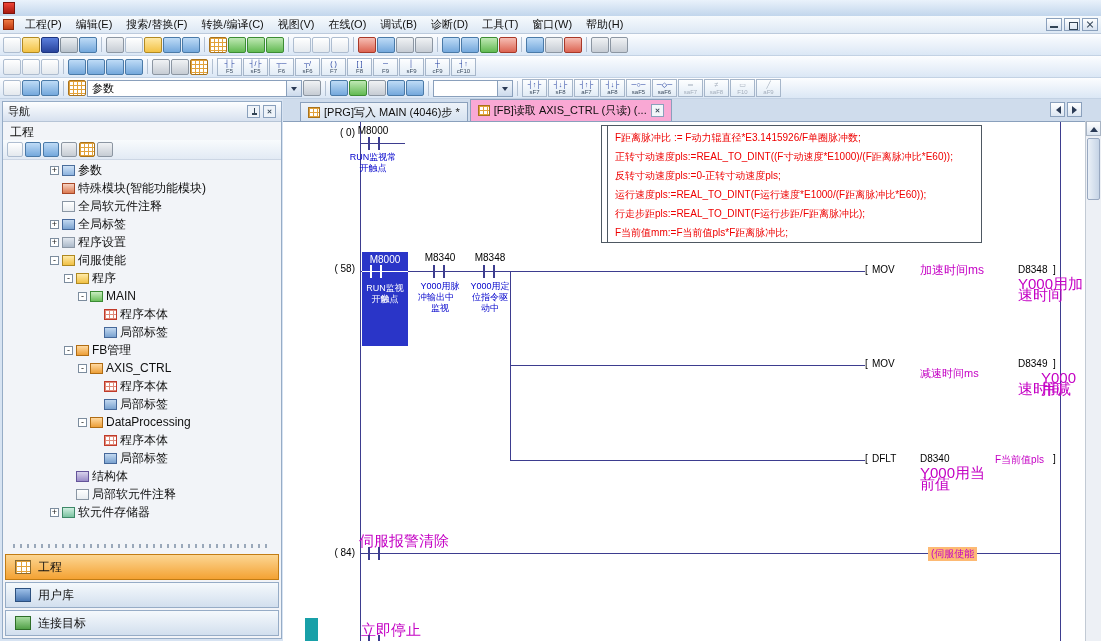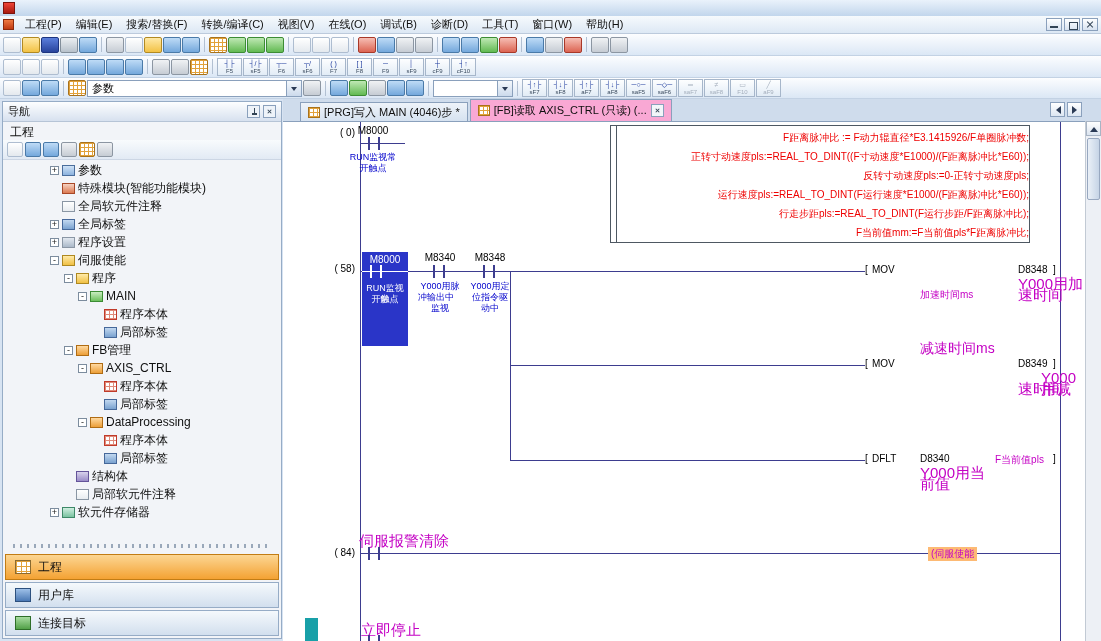--- a/index.html
+++ b/index.html
@@ -474,21 +474,21 @@
       <div class="lstep" style="left:28px;top:5px;">(  0)</div>
       <div class="hw" style="left:77px;top:21px;width:45px;"></div>
       <div class="ldev" style="left:66px;top:3px;width:48px;">M8000</div>
       <div>
         <div class="vbar" style="left:85px;top:15px;"></div>
         <div class="vbar" style="left:95px;top:15px;"></div>
       </div>
       <div class="lcom" style="left:62px;top:30px;width:56px;">RUN监视常</div>
       <div class="lcom" style="left:62px;top:41px;width:56px;">开触点</div>
 
-      <div class="noteb" style="left:327px;top:3px;width:420px;height:118px;text-align:right;">
+      <div class="noteb" style="left:318px;top:3px;width:381px;height:118px;">
         <div class="inner">
           <div class="rl">F距离脉冲比 := F动力辊直径*E3.1415926/F单圈脉冲数;</div>
           <div class="rl">正转寸动速度pls:=REAL_TO_DINT((F寸动速度*E1000)/(F距离脉冲比*E60));</div>
           <div class="rl">反转寸动速度pls:=0-正转寸动速度pls;</div>
           <div class="rl">运行速度pls:=REAL_TO_DINT(F运行速度*E1000/(F距离脉冲比*E60));</div>
           <div class="rl">行走步距pls:=REAL_TO_DINT(F运行步距/F距离脉冲比);</div>
           <div class="rl">F当前值mm:=F当前值pls*F距离脉冲比;</div>
         </div>
       </div>
 
@@ -521,31 +521,31 @@
         <div class="vbar" style="left:200px;top:143px;"></div>
         <div class="vbar" style="left:210px;top:143px;"></div>
       </div>
       <div class="lcom" style="left:178px;top:159px;width:58px;">Y000用定</div>
       <div class="lcom" style="left:178px;top:170px;width:58px;">位指令驱</div>
       <div class="lcom" style="left:178px;top:181px;width:58px;">动中</div>
 
       <div>
         <span class="lblk" style="left:582px;top:142px;">[</span>
         <span class="lblk" style="left:589px;top:142px;">MOV</span>
-        <span class="lmag" style="left:637px;top:143px;font-size:10px;margin-top:24px;">加速时间ms</span>
+        <span class="lmag" style="left:637px;top:143px;font-size:12px;">加速时间ms</span>
         <span class="lblk" style="left:735px;top:142px;">D8348</span>
         <span class="lblk" style="left:770px;top:142px;">]</span>
       </div>
       <div class="lmag" style="left:735px;top:156px;">Y000用加</div>
       <div class="lmag" style="left:735px;top:167px;">速时间</div>
 
       <div>
         <span class="lblk" style="left:582px;top:236px;">[</span>
         <span class="lblk" style="left:589px;top:236px;">MOV</span>
-        <span class="lmag" style="left:637px;top:221px;font-size:14px;">减速时间ms</span>
+        <span class="lmag" style="left:637px;top:246px;font-size:11px;">减速时间ms</span>
         <span class="lblk" style="left:735px;top:236px;">D8349</span>
         <span class="lblk" style="left:770px;top:236px;">]</span>
       </div>
       <div class="lmag" style="left:735px;top:250px;margin-left:23px;">Y000用减</div>
       <div class="lmag" style="left:735px;top:261px;">速时间</div>
 
       <div>
         <span class="lblk" style="left:582px;top:331px;">[</span>
         <span class="lblk" style="left:589px;top:331px;">DFLT</span>
         <span class="lblk" style="left:637px;top:331px;">D8340</span>

